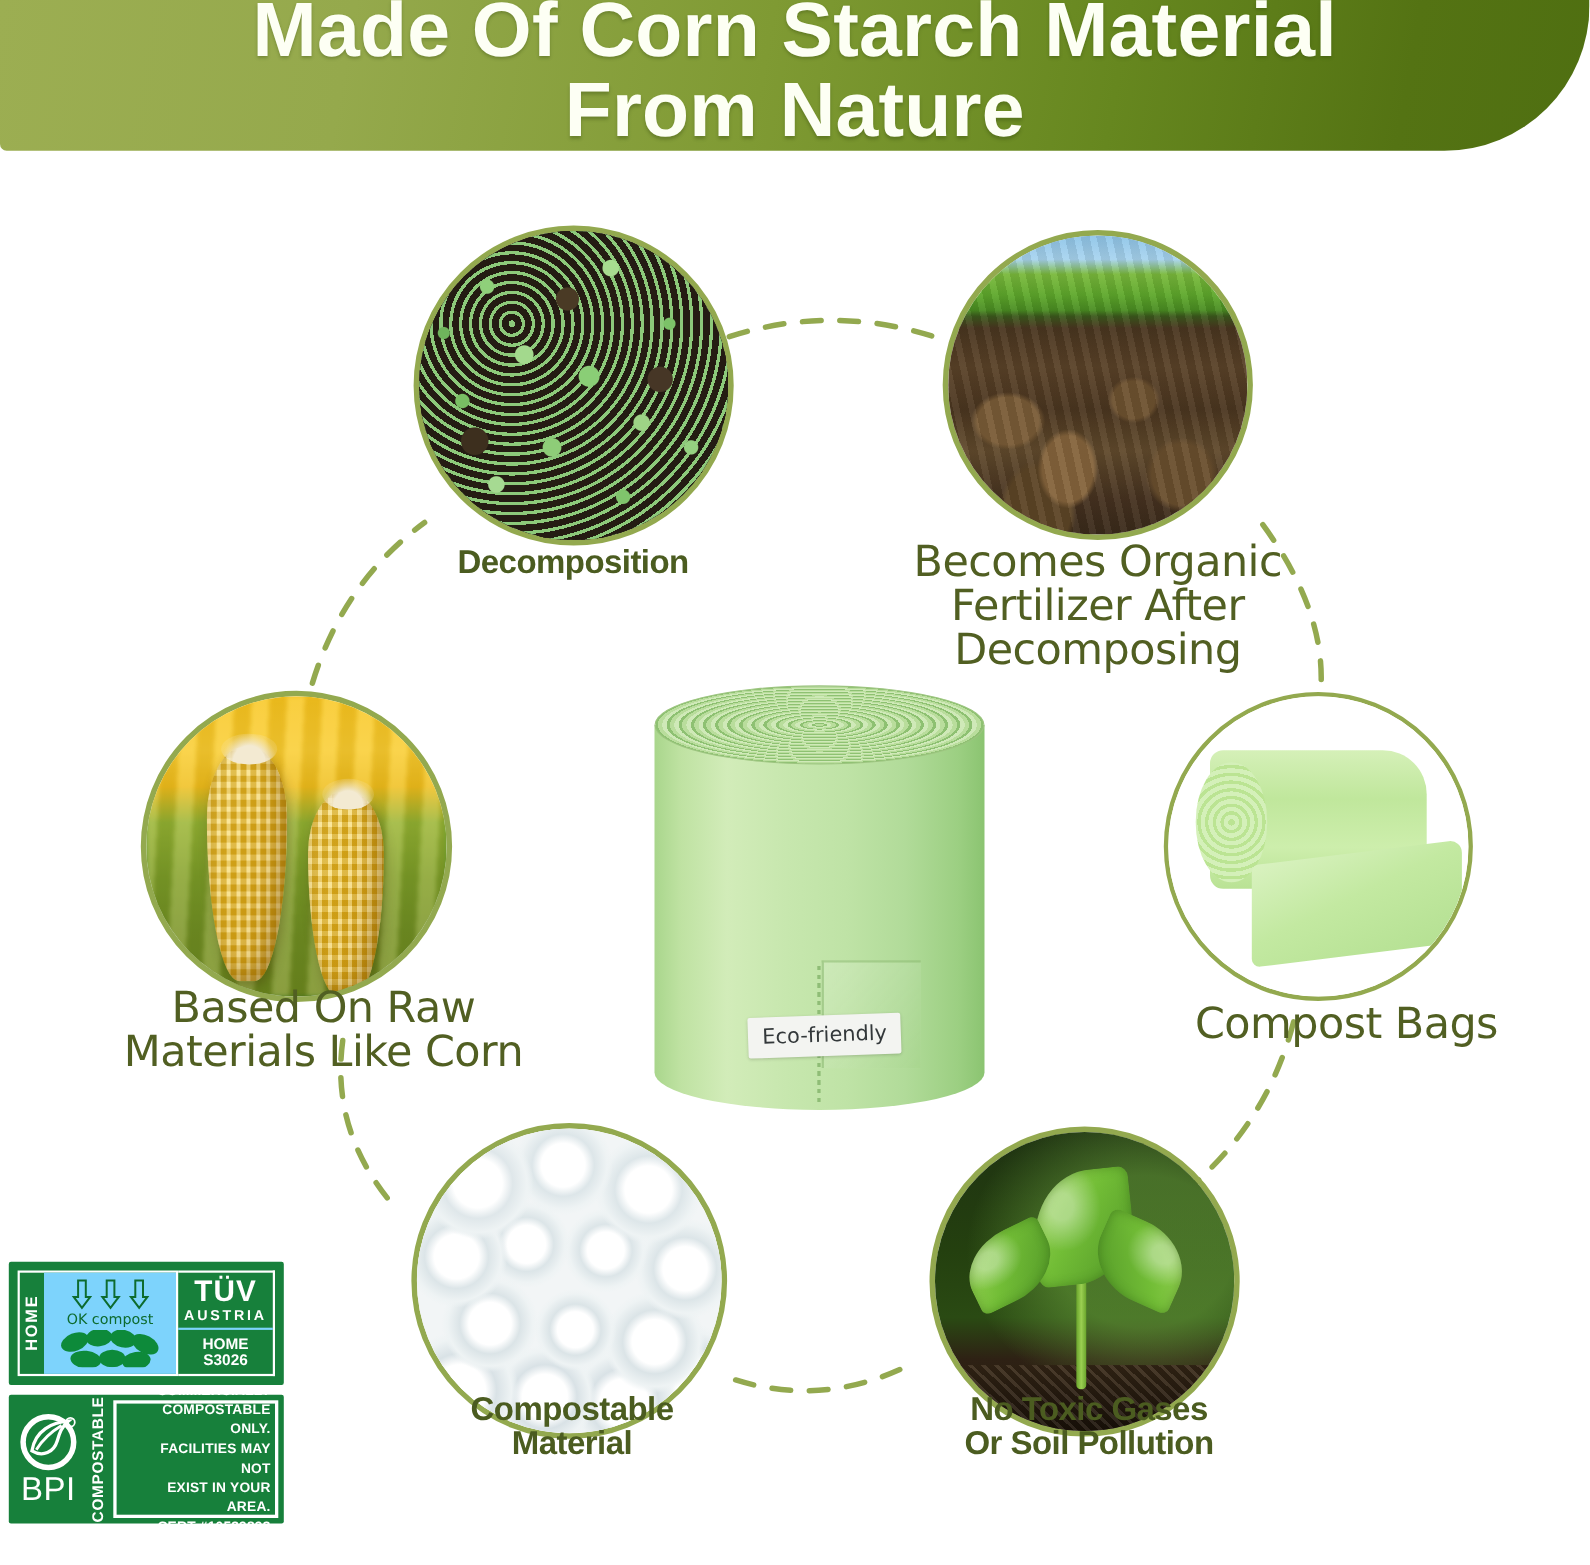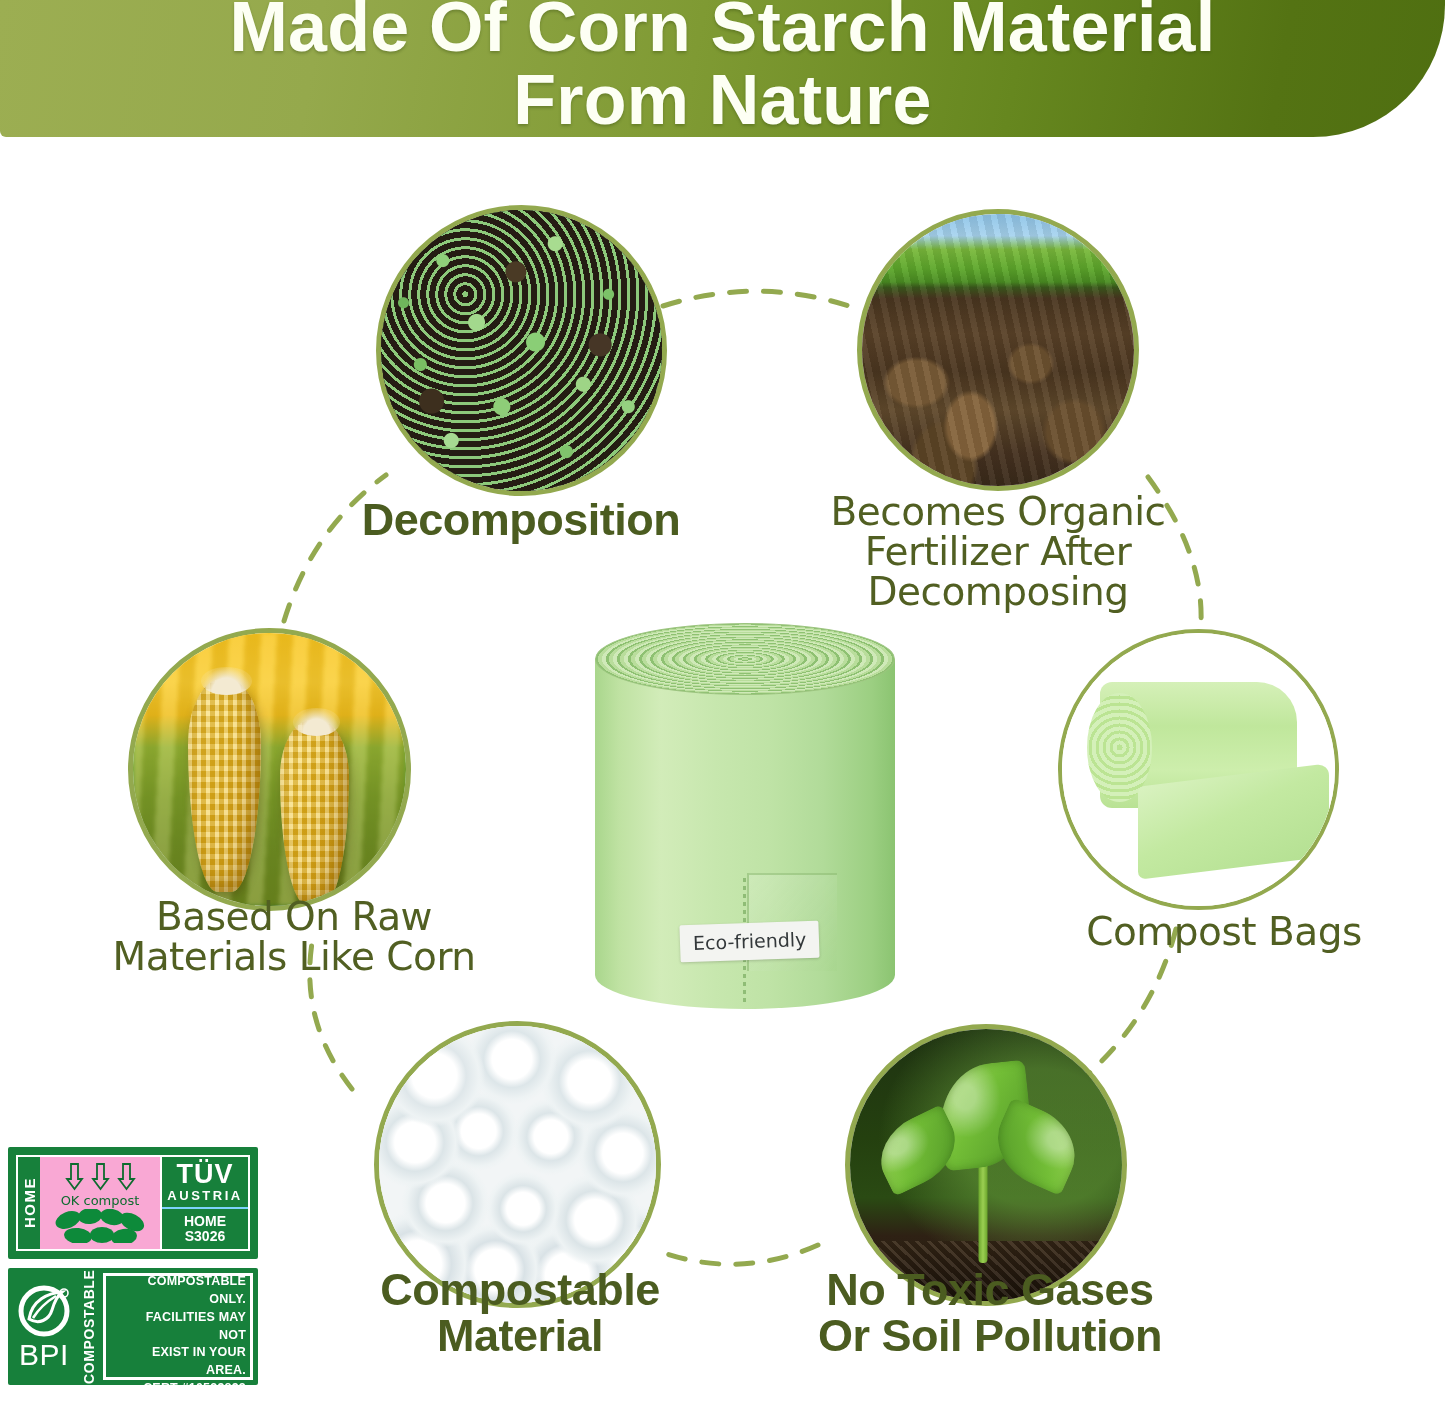--- a/index.html
+++ b/index.html
@@ -78,21 +78,21 @@
   .node-label {
     position: absolute;
     text-align: center;
     color: #4b5c20;
     line-height: 1.02;
     white-space: pre-line;
   }
   .label-condensed {
     font-family: "Liberation Sans Narrow", "Liberation Sans", sans-serif;
     font-weight: bold;
-    font-size: 45px;
+    font-size: 30px;
     letter-spacing: -0.5px;
   }
   .label-wide {
     font-family: "DejaVu Sans", sans-serif;
     font-weight: normal;
     font-size: 39px;
     letter-spacing: -0.5px;
     color: #515f22;
   }
 
@@ -365,21 +365,21 @@
     font-size: 15px;
     letter-spacing: 1.5px;
     text-align: center;
     width: 22px;
     display: flex;
     align-items: center;
     justify-content: center;
   }
   .tuv-white-panel {
     flex: 1;
-    background: #f9a8d4;
+    background: #7dd3fc;
     display: flex;
     flex-direction: column;
     align-items: center;
     justify-content: flex-start;
     padding-top: 3px;
     position: relative;
   }
   .arrow-row {
     display: flex;
     gap: 7px;

